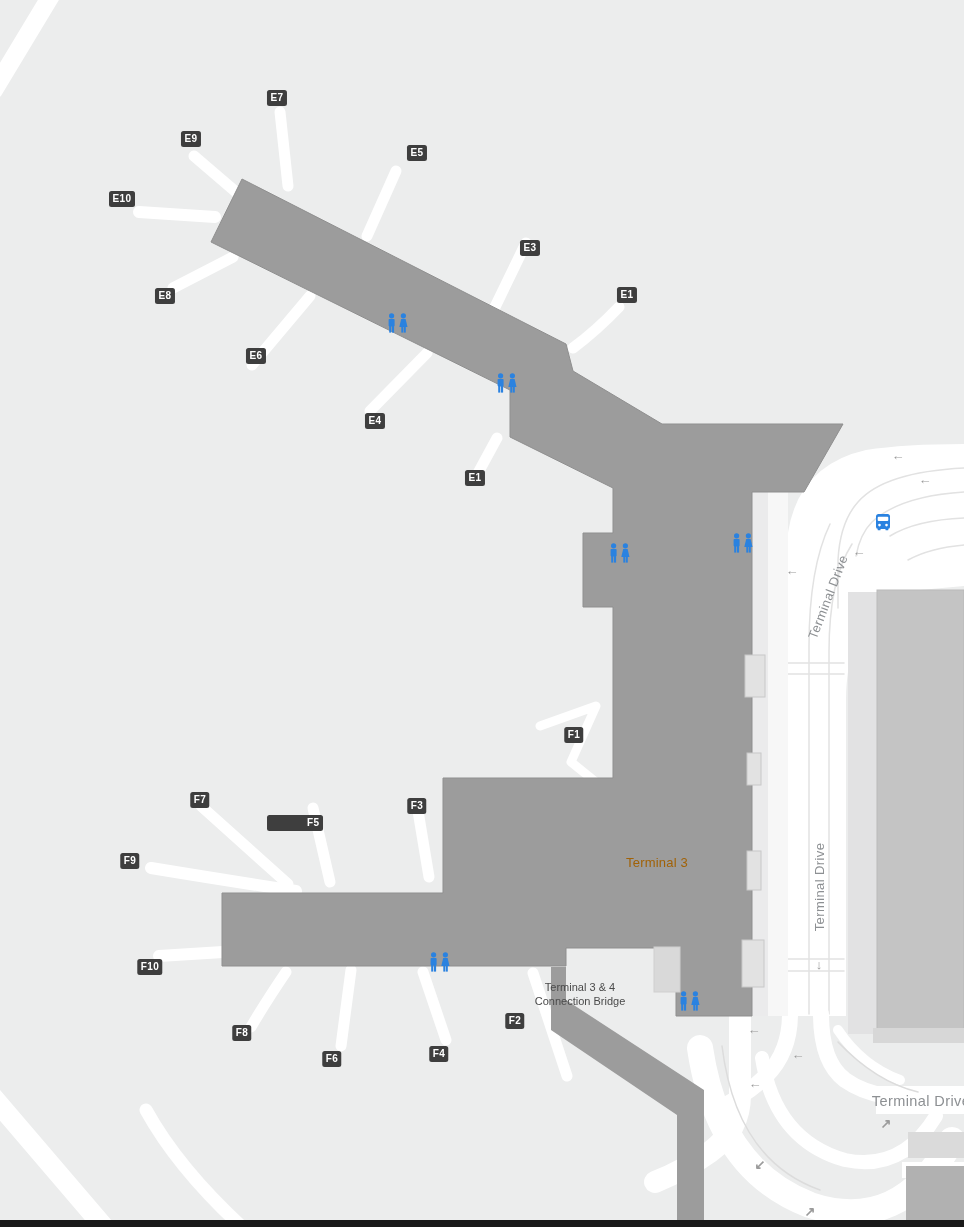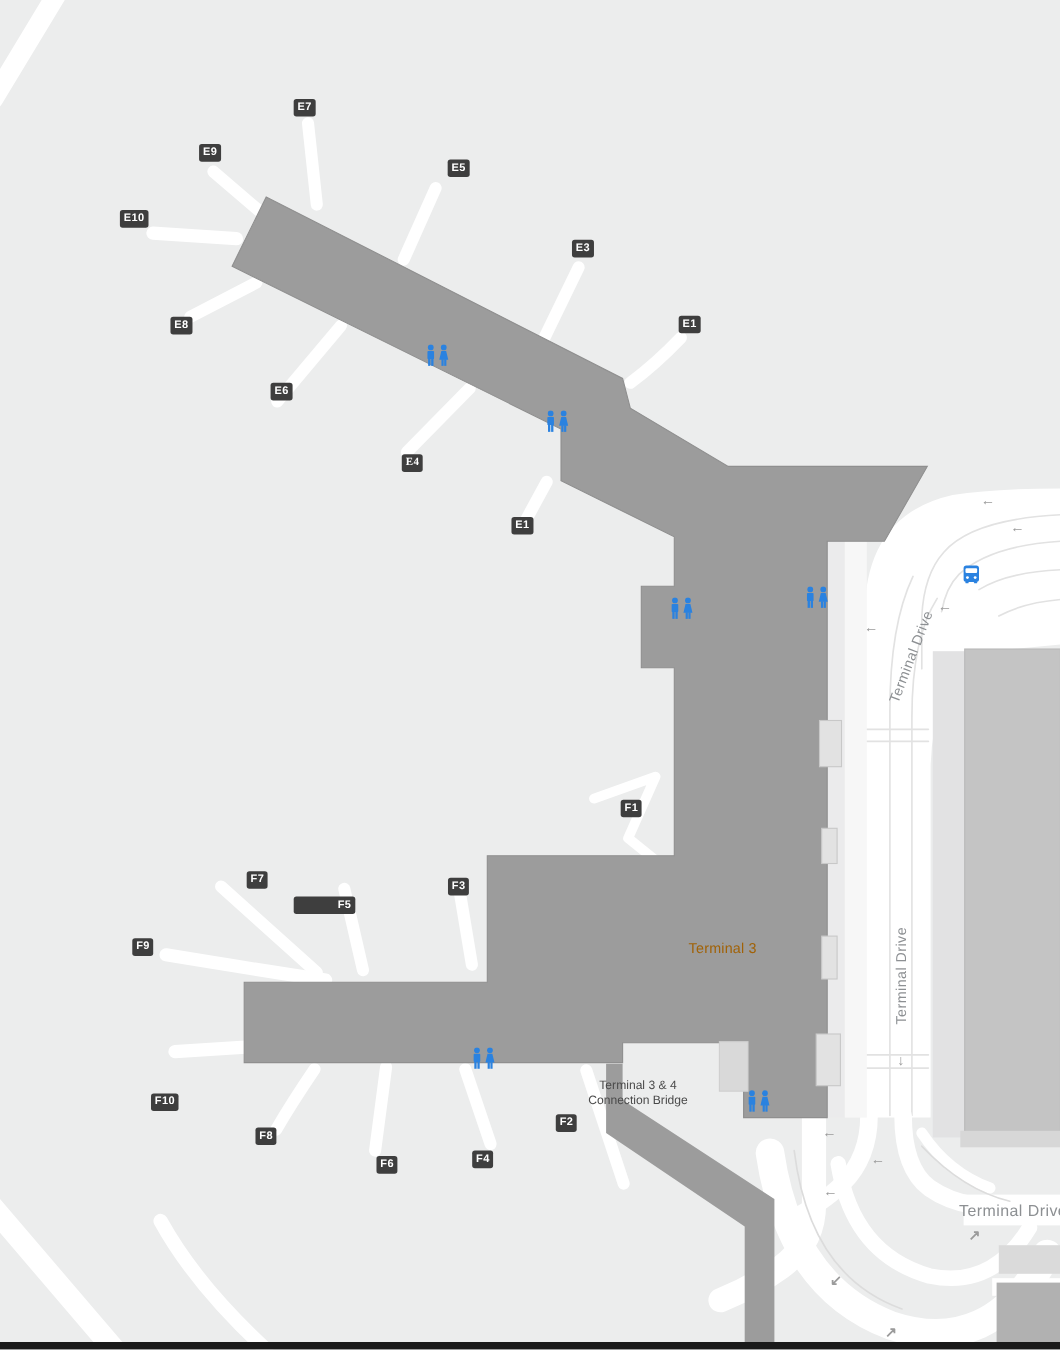--- a/index.html
+++ b/index.html
@@ -212,36 +212,36 @@
       <rect x="14.3" y="13.6" width="2" height="6"></rect>
       <rect x="16.8" y="13.6" width="2" height="6"></rect>
     </g>
   </svg>
     </div>
   <div class="layer" id="gate-layer">
       <div class="gate" style="left: 277px; top: 98px;">E7</div>
       <div class="gate" style="left: 191px; top: 139px;">E9</div>
       <div class="gate" style="left: 381px; top: 153px; margin-left: 36px;">E5</div>
       <div class="gate" style="left: 122px; top: 199px;">E10</div>
-      <div class="gate" style="left: 530px; top: 226px;">E3</div>
+      <div class="gate" style="left: 530px; top: 248px;">E3</div>
       <div class="gate" style="left: 627px; top: 295px;">E1</div>
       <div class="gate" style="left: 165px; top: 296px; text-align: right;">E8</div>
       <div class="gate" style="left: 256px; top: 356px;">E6</div>
-      <div class="gate" style="left: 375px; top: 421px; font-family: Liberation Serif, serif;">E4</div>
+      <div class="gate" style="left: 375px; top: 421px;">E4</div>
       <div class="gate" style="left: 475px; top: 478px;">E1</div>
       <div class="gate" style="left: 574px; top: 735px;">F1</div>
-      <div class="gate" style="left: 200px; top: 800px; margin-left: 34px;">F7</div>
+      <div class="gate" style="left: 200px; top: 800px;">F7</div>
       <div class="gate" style="left: 417px; top: 806px;">F3</div>
       <div class="gate" style="left: 295px; top: 823px; padding-left: 40px;">F5</div>
       <div class="gate" style="left: 130px; top: 861px;">F9</div>
-      <div class="gate" style="left: 150px; top: 967px; margin-top: 35px;">F10</div>
+      <div class="gate" style="left: 150px; top: 967px;">F10</div>
       <div class="gate" style="left: 515px; top: 1021px;">F2</div>
       <div class="gate" style="left: 242px; top: 1033px; text-align: right;">F8</div>
       <div class="gate" style="left: 439px; top: 1054px;">F4</div>
-      <div class="gate" style="left: 332px; top: 1059px; margin-left: 20px;">F6</div>
+      <div class="gate" style="left: 332px; top: 1059px;">F6</div>
     </div>
 
   <svg id="bus" width="15" height="17" viewBox="0 0 15 17" style="left: 883px; top: 522px;">
     <rect x="0.5" y="0.5" width="14" height="15" rx="2.5" style="fill:var(--poi_blue)"></rect>
     <rect x="2.2" y="3.2" width="10.6" height="4.2" rx="1" fill="#fff"></rect>
     <circle cx="4" cy="11.6" r="1.3" fill="#fff"></circle>
     <circle cx="11" cy="11.6" r="1.3" fill="#fff"></circle>
     <rect x="2" y="15.6" width="3.2" height="1.4" rx="0.7" style="fill:var(--poi_blue)"></rect>
     <rect x="9.8" y="15.6" width="3.2" height="1.4" rx="0.7" style="fill:var(--poi_blue)"></rect>
   </svg>

